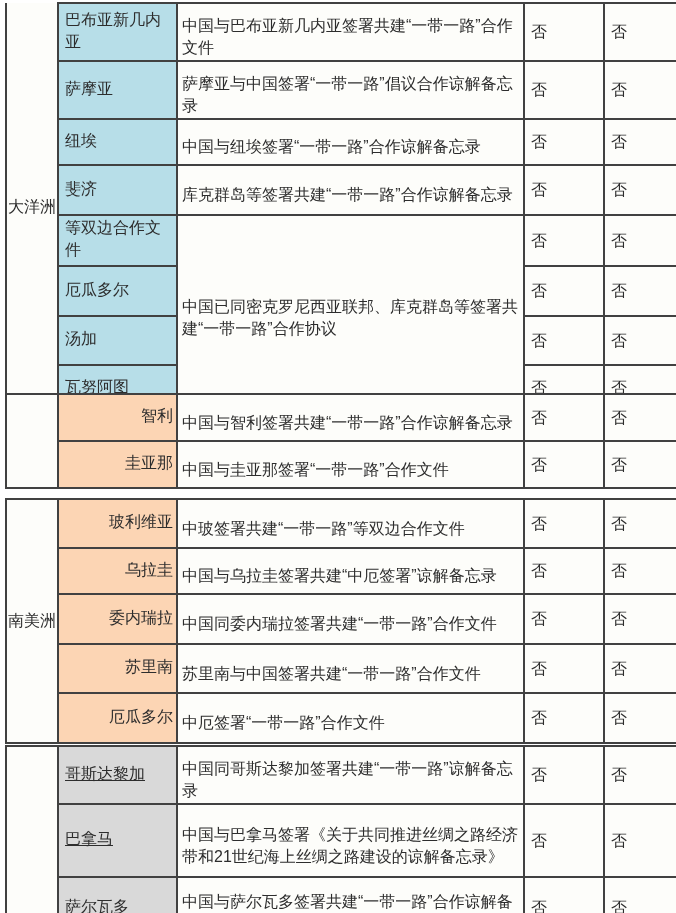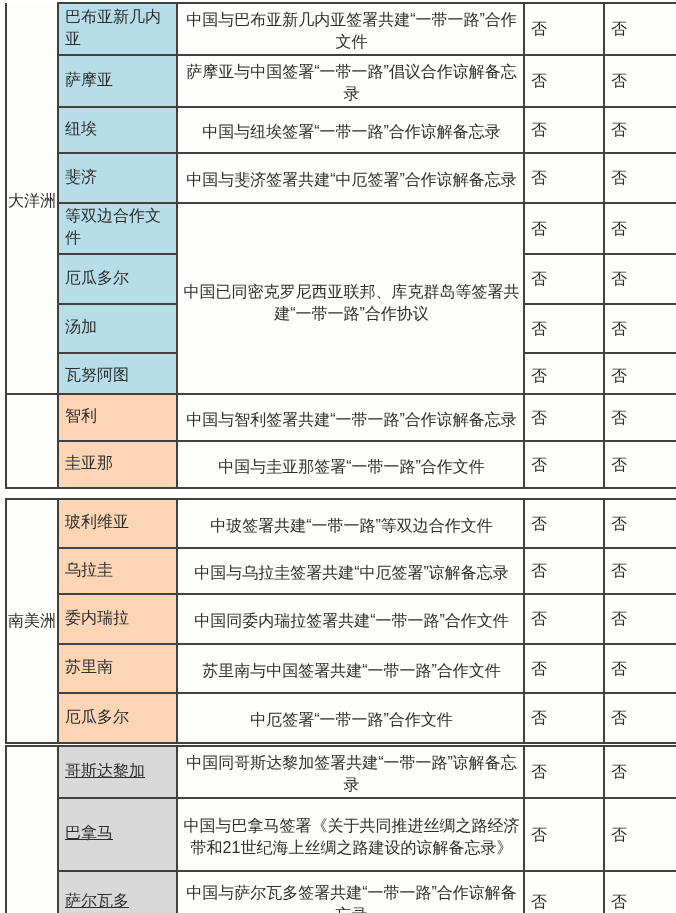--- a/index.html
+++ b/index.html
@@ -13,25 +13,25 @@
     border-collapse:collapse; table-layout:fixed;
   }
   table.sec td {
     border:2px solid var(--border-c,#414141);
     font-size:16px; line-height:22px; color:#2d2d2d;
     vertical-align:middle; word-break:break-all;
     background:#fdfdfa; overflow:hidden;
   }
   td.continent { text-align:center; padding:0 1px; background:#fdfdfa; }
   td.country   { padding:1px 3px 4px 6px;margin-left:48px; }
-  td.desc      { padding:5px 2px 1px 4px;text-align:center; }
+  td.desc      { padding:11px 2px 1px 4px; }
   td.status    { padding:1px 3px 1px 6px; }
   .no-top      { border-top:none !important; }
   .bg-blue     { background:var(--c-blue,#b7dee8) !important; }
-  .bg-orange   { background:var(--c-orange,#fcd5b4) !important; }
+  .bg-orange   { background:var(--c-orange,#fcd5b4) !important;text-align:right; }
   .bg-gray     { background:var(--c-gray,#d9d9d9) !important;text-decoration:underline; }
   .lift-sm     { padding-bottom:54px; }
   .lift-lg     { padding-bottom:104px; }
   .sec1 { top:2px; }
   .sec2 { top:393px; }
   .sec3 { top:498px; }
   .sec4 { top:745px; }
 </style>
 </head>
 <body>
@@ -61,21 +61,21 @@
       <td class="status">否</td>
     </tr>
     <tr style="height:46px">
       <td class="country bg-blue">纽埃</td>
       <td class="desc">中国与纽埃签署“一带一路”合作谅解备忘录</td>
       <td class="status">否</td>
       <td class="status">否</td>
     </tr>
     <tr style="height:50px">
       <td class="country bg-blue">斐济</td>
-      <td class="desc">中国与斐济签署共建“中厄签署”合作谅解备忘录</td>
+      <td class="desc">库克群岛等签署共建“一带一路”合作谅解备忘录</td>
       <td class="status">否</td>
       <td class="status">否</td>
     </tr>
     <tr style="height:50px">
       <td class="country bg-blue">等双边合作文件</td>
       <td class="desc" rowspan="4">中国已同密克罗尼西亚联邦、库克群岛等签署共建“一带一路”合作协议</td>
       <td class="status">否</td>
       <td class="status">否</td>
     </tr>
     <tr style="height:50px">

